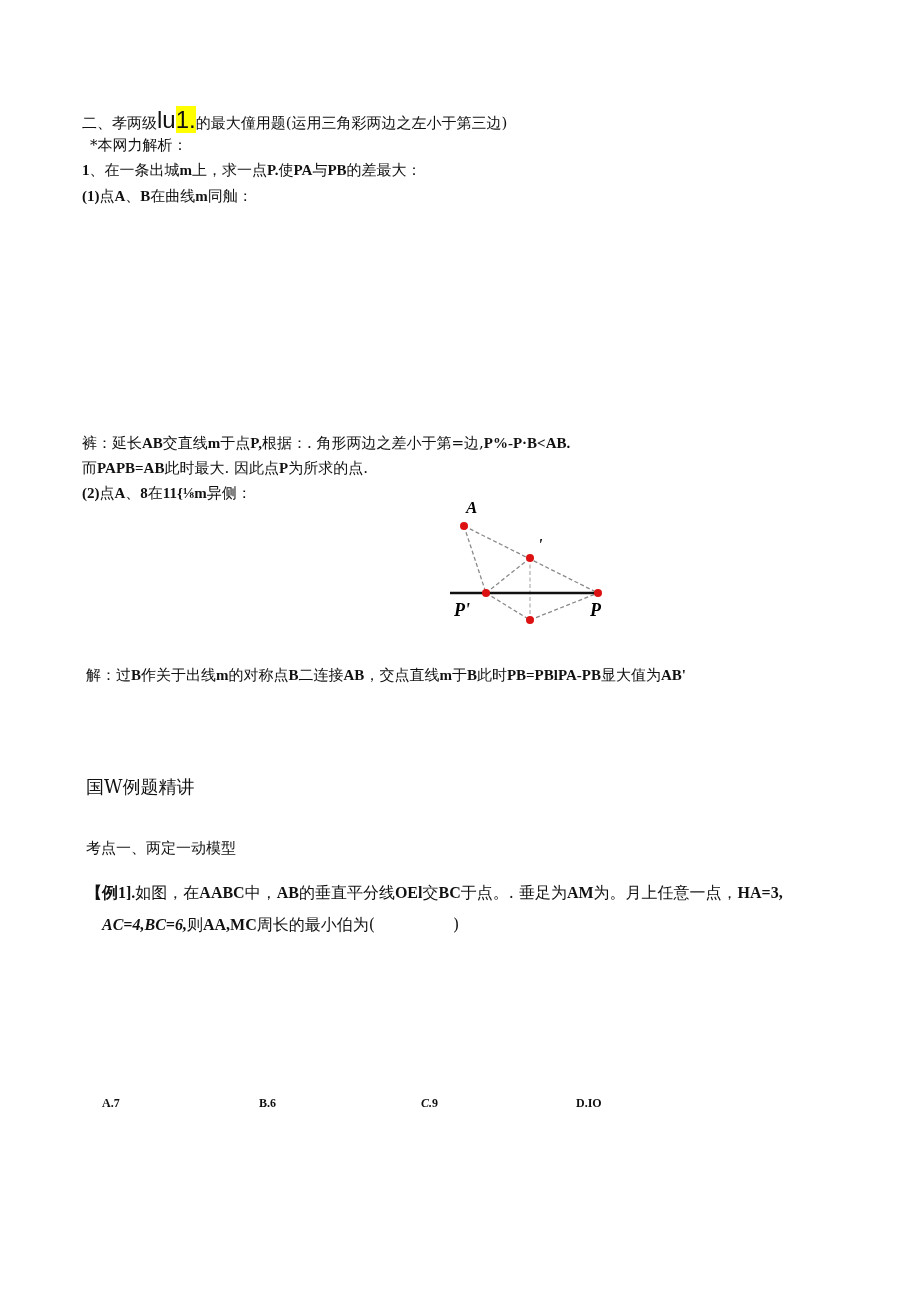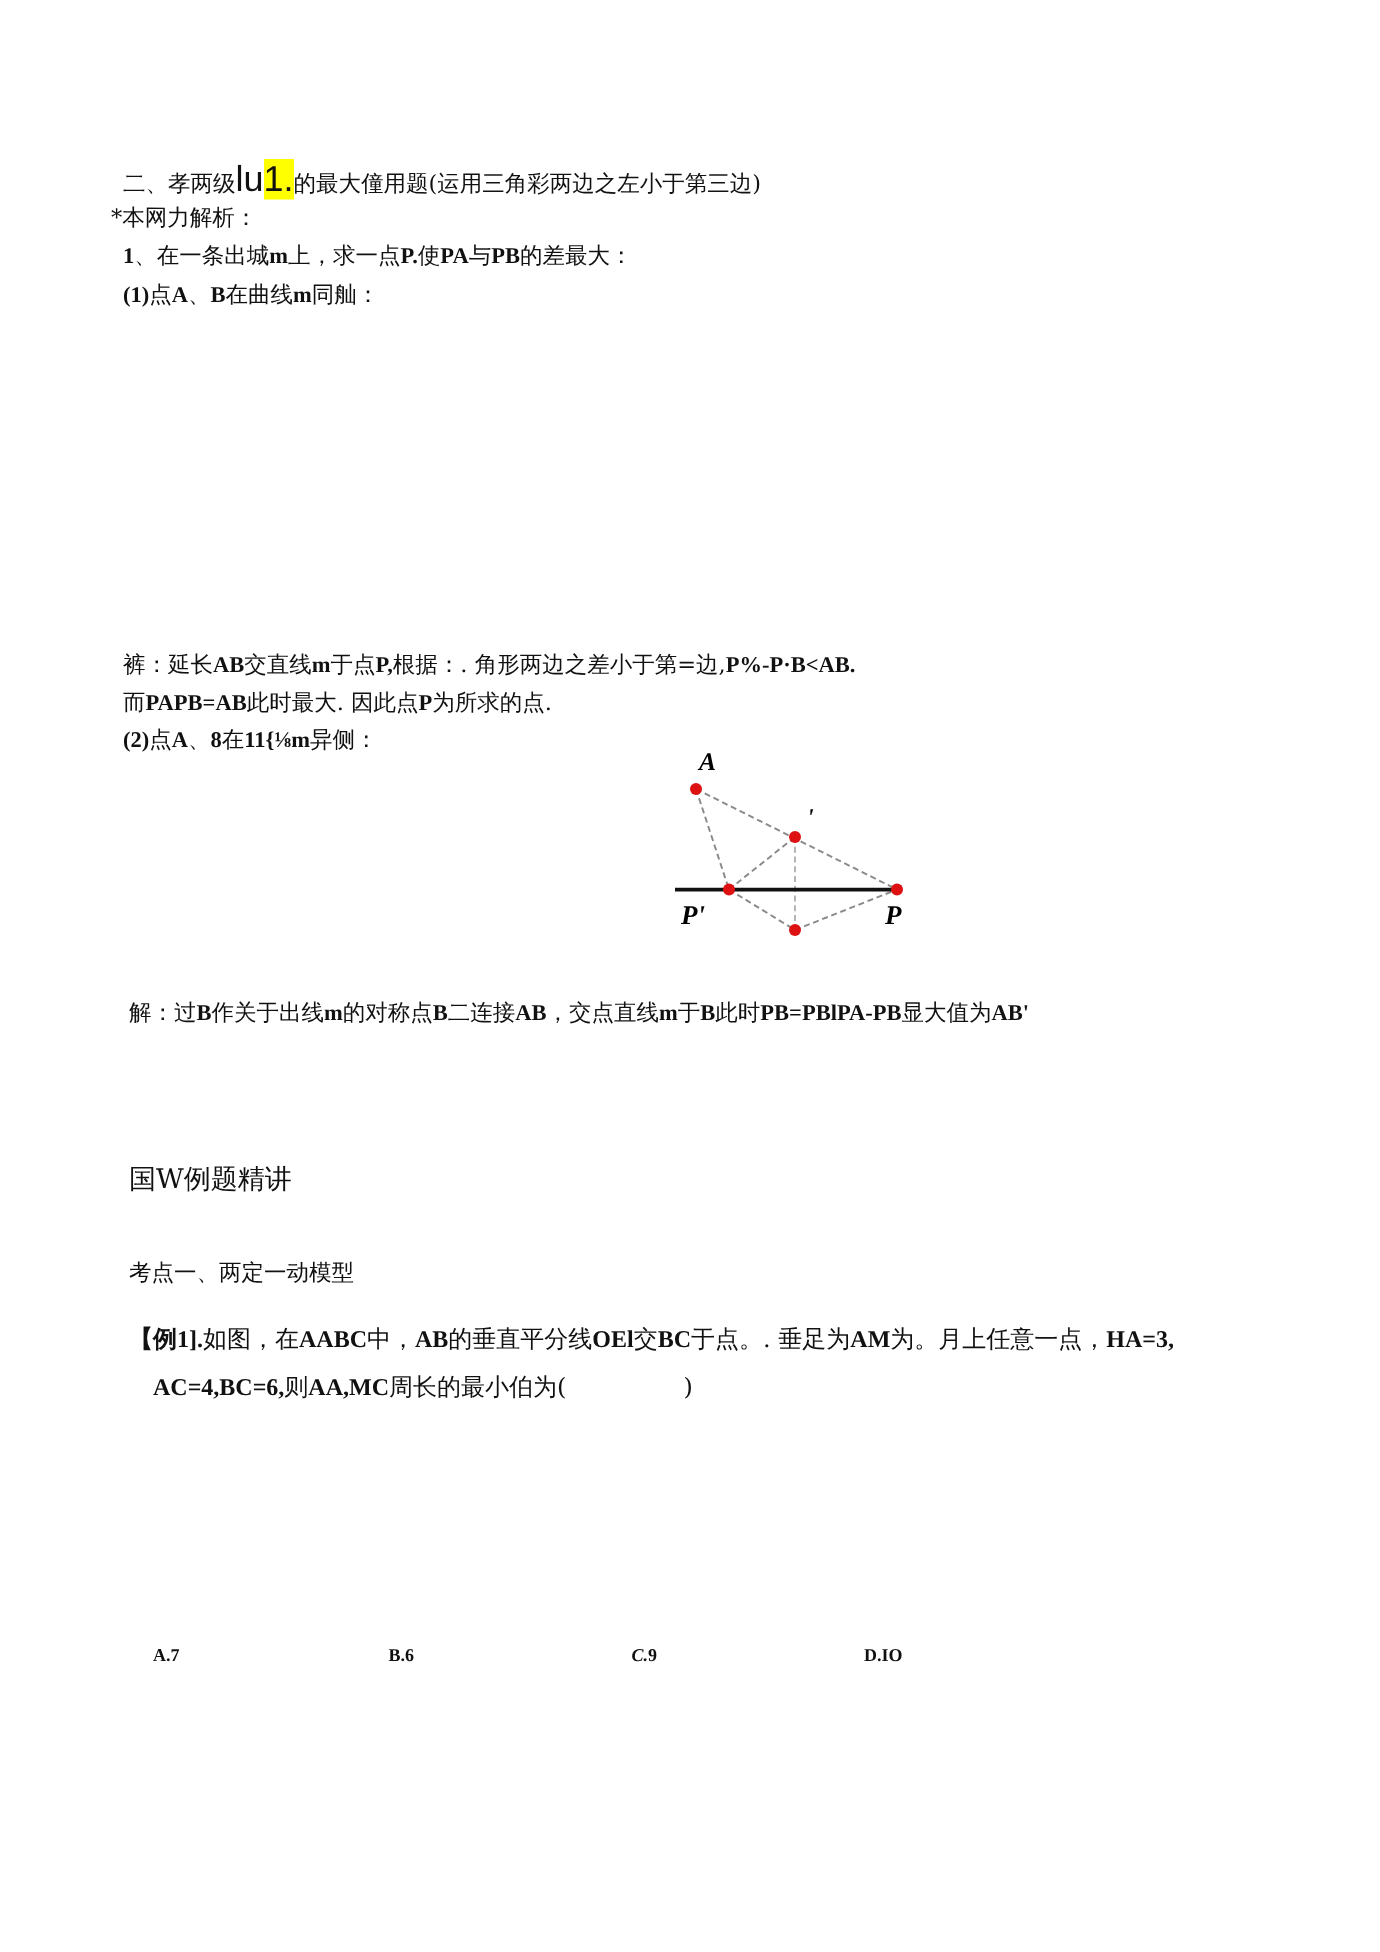--- a/index.html
+++ b/index.html
@@ -3,32 +3,32 @@
 <meta charset="utf-8">
 <style>
   html, body { margin: 0; padding: 0; background: #ffffff; }
   body { width: 920px; height: 1301px; position: relative; overflow: hidden;
          font-family: "DejaVu Serif", "Liberation Serif", serif; color: #111; }
   .line { position: absolute; white-space: nowrap; font-size: 15px; line-height: 20px; }
   .b { font-family: "Liberation Serif", serif; font-weight: bold; }
   .hl { background: #ffff00; font-family: "Liberation Sans", sans-serif; font-size: 24px; font-weight: normal; }
   .big { font-family: Liberation Sans, sans-serif; font-size: 24px; }
   .title { font-size: 18px; }
-  .it { font-family: "Liberation Serif", serif; font-weight: bold; margin-top: 40px; }
+  .it { font-style: italic; font-family: "Liberation Serif", serif; font-weight: bold; margin-top: 40px; }
   .opt { position: absolute; font-family: "Liberation Serif", serif; font-weight: bold; font-size: 12px; }
   svg text { font-family: "Liberation Serif", serif; font-weight: bold; font-style: italic; }
 </style>
 </head>
 <body>
 
 <div class="line" style="left:82px; top:110px;">
   <span>二、孝两级</span><span class="big">lu</span><span class="hl">1.</span><span>的最大僮用题(运用三角彩两边之左小于第三边)</span>
 </div>
 
-<div class="line" style="left:74px; top:135px;">*本网力解析：</div>
+<div class="line" style="left:90px; top:135px;">*本网力解析：</div>
 
 <div class="line" style="left:82px; top:160px;text-align:right;">
   <span class="b">1</span><span>、在一条出城</span><span class="b">m</span><span>上，求一点</span><span class="b">P.</span><span>使</span><span class="b">PA</span><span>与</span><span class="b">PB</span><span>的差最大：</span>
 </div>
 
 <div class="line" style="left:82px; top:186px;">
   <span class="b">(1)</span><span>点</span><span class="b">A</span><span>、</span><span class="b">B</span><span>在曲线</span><span class="b">m</span><span>同舢：</span>
 </div>
 
 <div class="line" style="left:82px; top:433px;">

